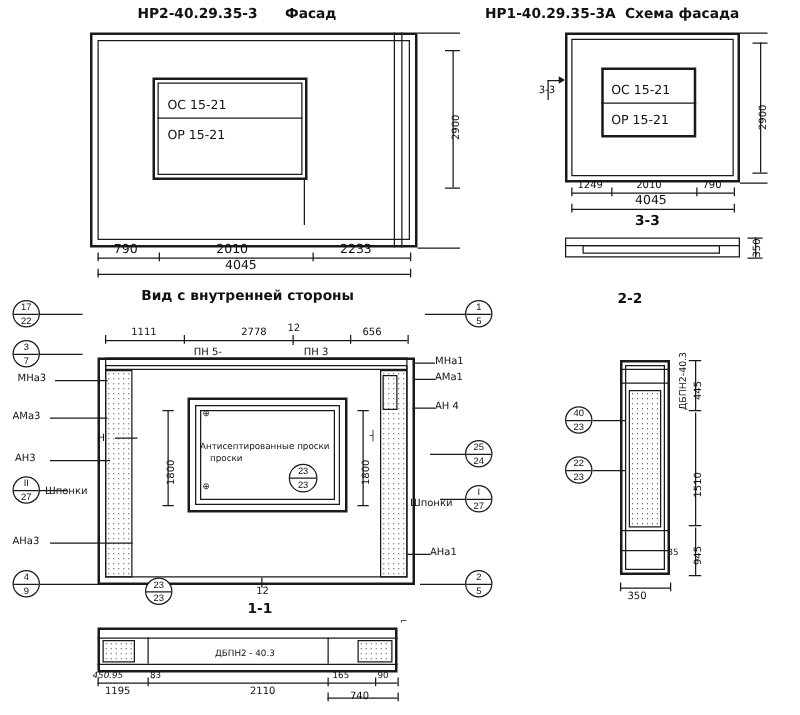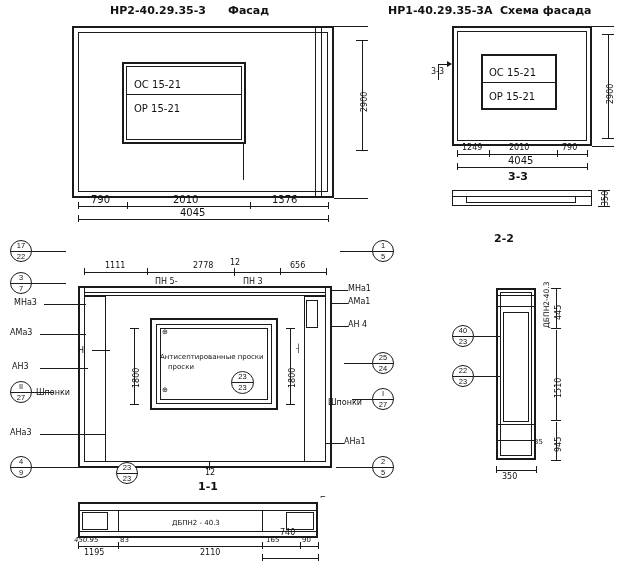--- a/index.html
+++ b/index.html
@@ -60,21 +60,21 @@
   <div class="hline" style="left:334px;top:26px;width:34px;"></div>
   <div class="hline" style="left:334px;top:198px;width:34px;"></div>
 
   <div class="dim" style="left:78px;top:206px;width:250px;"></div>
   <div class="tick" style="left:78px;top:202px;"></div>
   <div class="tick" style="left:127px;top:202px;"></div>
   <div class="tick" style="left:250px;top:202px;"></div>
   <div class="tick" style="left:328px;top:202px;"></div>
   <div class="lbl hand" style="left:91px;top:195px;">790</div>
   <div class="lbl hand" style="left:173px;top:195px;">2010</div>
-  <div class="lbl hand" style="left:272px;top:195px;">1376</div>
+  <div class="lbl hand" style="left:272px;top:195px;">2233</div>
   <div class="dim" style="left:78px;top:219px;width:250px;"></div>
   <div class="tick" style="left:78px;top:215px;"></div>
   <div class="tick" style="left:328px;top:215px;"></div>
   <div class="lbl hand" style="left:180px;top:208px;">4045</div>
 
   <div class="lbl big hand" style="left:388px;top:6px;">НР1-40.29.35-3A</div>
   <div class="lbl big hand" style="left:500px;top:6px;">Схема фасада</div>
 
   <div class="rect2" style="left:452px;top:26px;width:140px;height:120px;"></div>
   <div class="rect" style="left:457px;top:31px;width:130px;height:110px;"></div>
@@ -111,20 +111,21 @@
   <div class="lbl big hand" style="left:508px;top:172px;">3-3</div>
 
   <div class="rect" style="left:452px;top:190px;width:140px;height:16px;"></div>
   <div class="hline" style="left:452px;top:196px;width:140px;"></div>
   <div class="rect" style="left:466px;top:196px;width:110px;height:7px;"></div>
   <div class="vline" style="left:604px;top:190px;height:16px;"></div>
   <div class="hline" style="left:598px;top:190px;width:12px;"></div>
   <div class="hline" style="left:598px;top:206px;width:12px;"></div>
   <div class="vtext hand" style="left:601px;top:206px;">350</div>
 
+  <div class="lbl big hand" style="left:113px;top:232px;">Вид с внутренней стороны</div>
 
   <div class="rect2" style="left:78px;top:286px;width:254px;height:182px;"></div>
   <div class="rect" style="left:84px;top:292px;width:242px;height:170px;"></div>
 
   <div class="rect" style="left:84px;top:286px;width:242px;height:10px;"></div>
 
   <div class="rect dots" style="left:84px;top:296px;width:22px;height:166px;"></div>
   <div class="rect dots" style="left:304px;top:296px;width:22px;height:166px;"></div>
 
   <div class="rect" style="left:306px;top:300px;width:12px;height:28px;"></div>
@@ -317,15 +318,15 @@
 
   <div class="lbl tiny hand" style="left:74px;top:535px;font-style:italic;">450.95</div>
   <div class="lbl tiny hand" style="left:120px;top:535px;">83</div>
   <div class="lbl tiny hand" style="left:266px;top:535px;">165</div>
   <div class="lbl tiny hand" style="left:302px;top:535px;">90</div>
   <div class="lbl small hand" style="left:84px;top:548px;">1195</div>
   <div class="lbl small hand" style="left:200px;top:548px;">2110</div>
   <div class="dim" style="left:262px;top:558px;width:56px;"></div>
   <div class="tick" style="left:262px;top:554px;"></div>
   <div class="tick" style="left:318px;top:554px;"></div>
-  <div class="lbl small hand" style="left:280px;top:528px;">740</div>
+  <div class="lbl small hand" style="left:280px;top:552px;">740</div>
 
 </div>
 
 </body></html>

